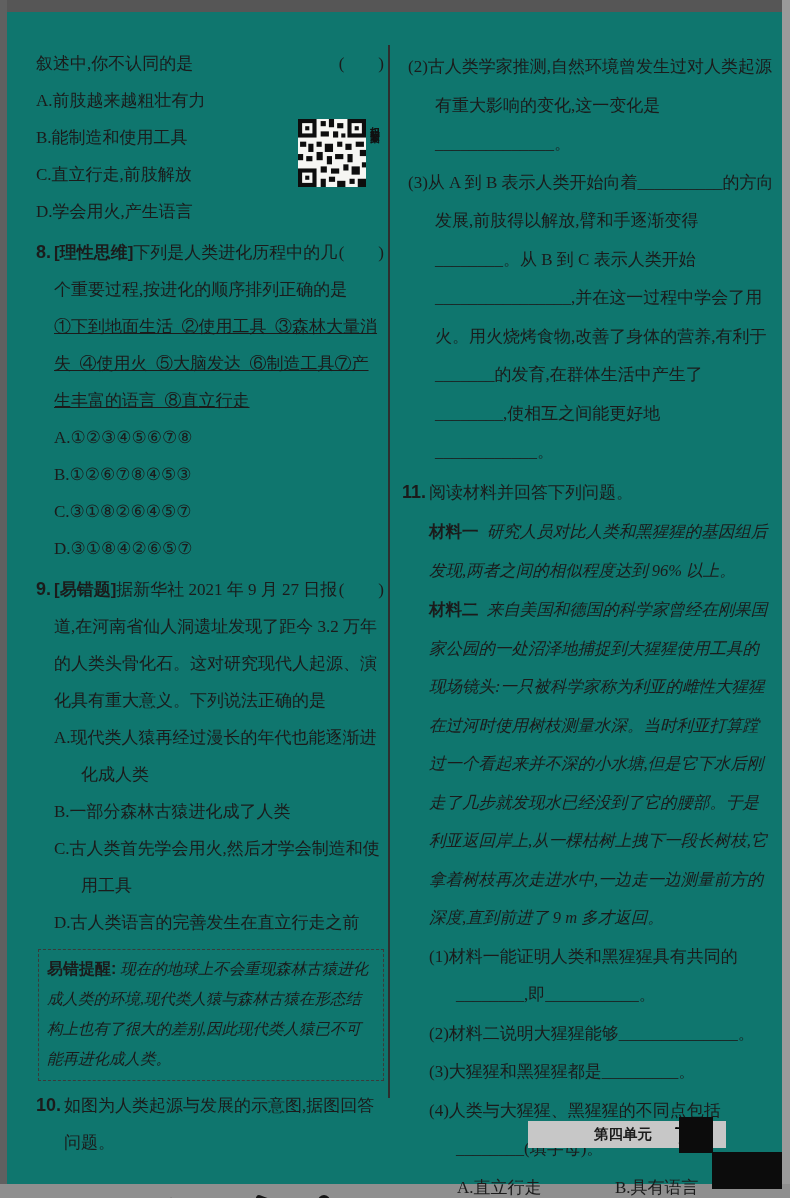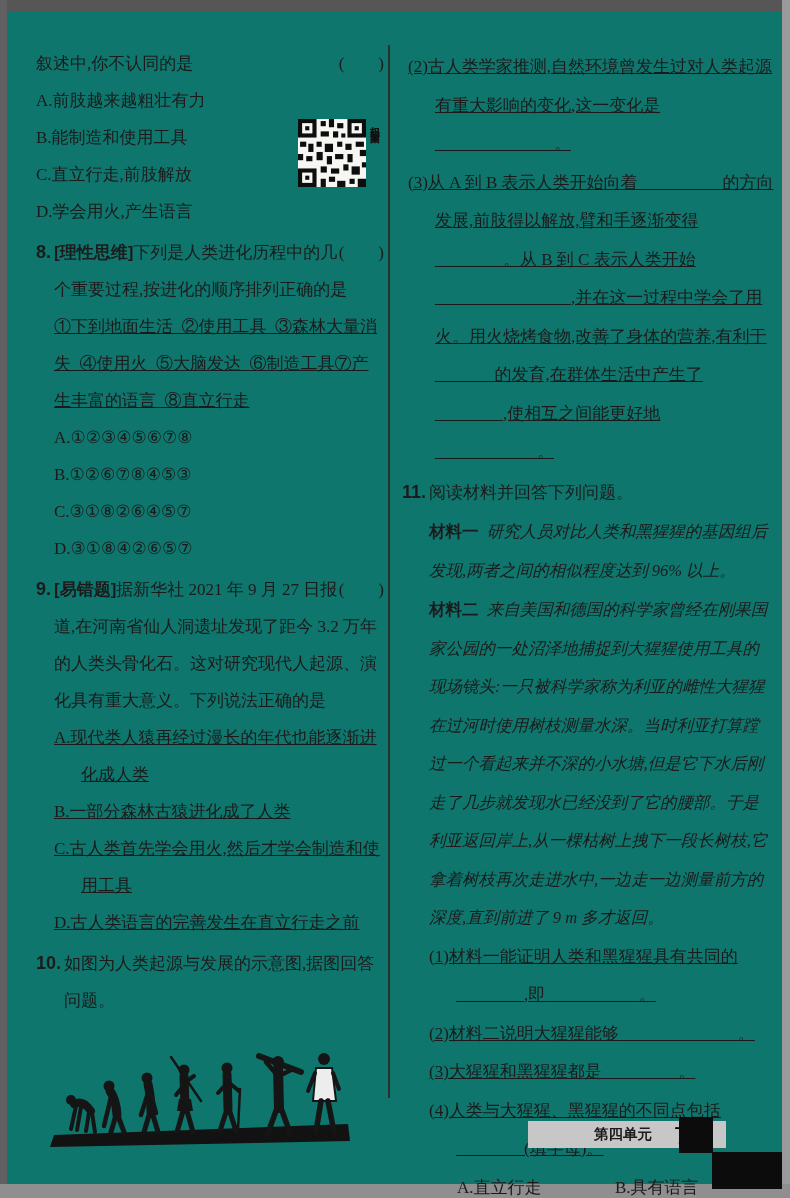--- a/index.html
+++ b/index.html
@@ -22,21 +22,21 @@
   .bracket{white-space:pre;}
   .bracket-float{float:right;white-space:pre;}
   .opt{font-size:17px;line-height:37px;}
   .optlist{width:235px;}
   .qrow{display:flex;align-items:flex-start;margin-top:4px;}
   .qnum{flex:0 0 auto;font-family:"Liberation Sans","DejaVu Sans",sans-serif;
         font-weight:bold;font-size:18px;line-height:37px;padding-right:3px;}
   .qbody{flex:1 1 auto;}
   .tag{font-family:"Liberation Sans","DejaVu Sans",sans-serif;font-weight:bold;}
   .items{white-space:pre-wrap;text-decoration:underline;}
-  .hang{padding-left:27px;text-indent:-27px;text-decoration:underline;}
+  .hang{padding-left:27px;text-indent:-27px;}
 
   .qr-wrap{position:absolute;right:2px;top:74px;width:84px;display:flex;}
   .qr-caption{writing-mode:vertical-rl;font-size:9.5px;letter-spacing:2px;
               font-family:"Liberation Sans","DejaVu Sans",sans-serif;font-weight:bold;
               margin-left:2px;color:#111;}
 
   .tipbox{border:1.5px dashed #3a3a3a;margin:8px 0 6px 2px;padding:4px 8px 6px 8px;
           font-size:15.5px;line-height:30px;}
   .tiplabel{font-family:"Liberation Sans","DejaVu Sans",sans-serif;font-weight:bold;font-style:normal;font-size:16px;}
   .kai{font-style:italic;}
@@ -152,20 +152,24 @@
         <p class="t">
           <span class="bracket-float">(        )</span><span class="tag">[易错题]</span><span>据新华社 2021 年 9 月 27 日报道,在河南省仙人洞遗址发现了距今 3.2 万年的人类头骨化石。这对研究现代人起源、演化具有重大意义。下列说法正确的是</span>
         </p>
         <p class="opt hang">A.现代类人猿再经过漫长的年代也能逐渐进化成人类</p>
         <p class="opt hang">B.一部分森林古猿进化成了人类</p>
         <p class="opt hang">C.古人类首先学会用火,然后才学会制造和使用工具</p>
         <p class="opt hang">D.古人类语言的完善发生在直立行走之前</p>
       </div>
     </section>
 
+    <aside class="tipbox">
+      <span class="tiplabel">易错提醒:</span>
+      <span class="kai">现在的地球上不会重现森林古猿进化成人类的环境,现代类人猿与森林古猿在形态结构上也有了很大的差别,因此现代类人猿已不可能再进化成人类。</span>
+    </aside>
 
     <section class="qrow">
       <span class="qnum">10.</span>
       <div class="qbody">
         <p class="t">如图为人类起源与发展的示意图,据图回答问题。</p>
       </div>
     </section>
 
     <div class="fig-wrap">
       <svg width="300" height="120" viewBox="0 0 300 120">

